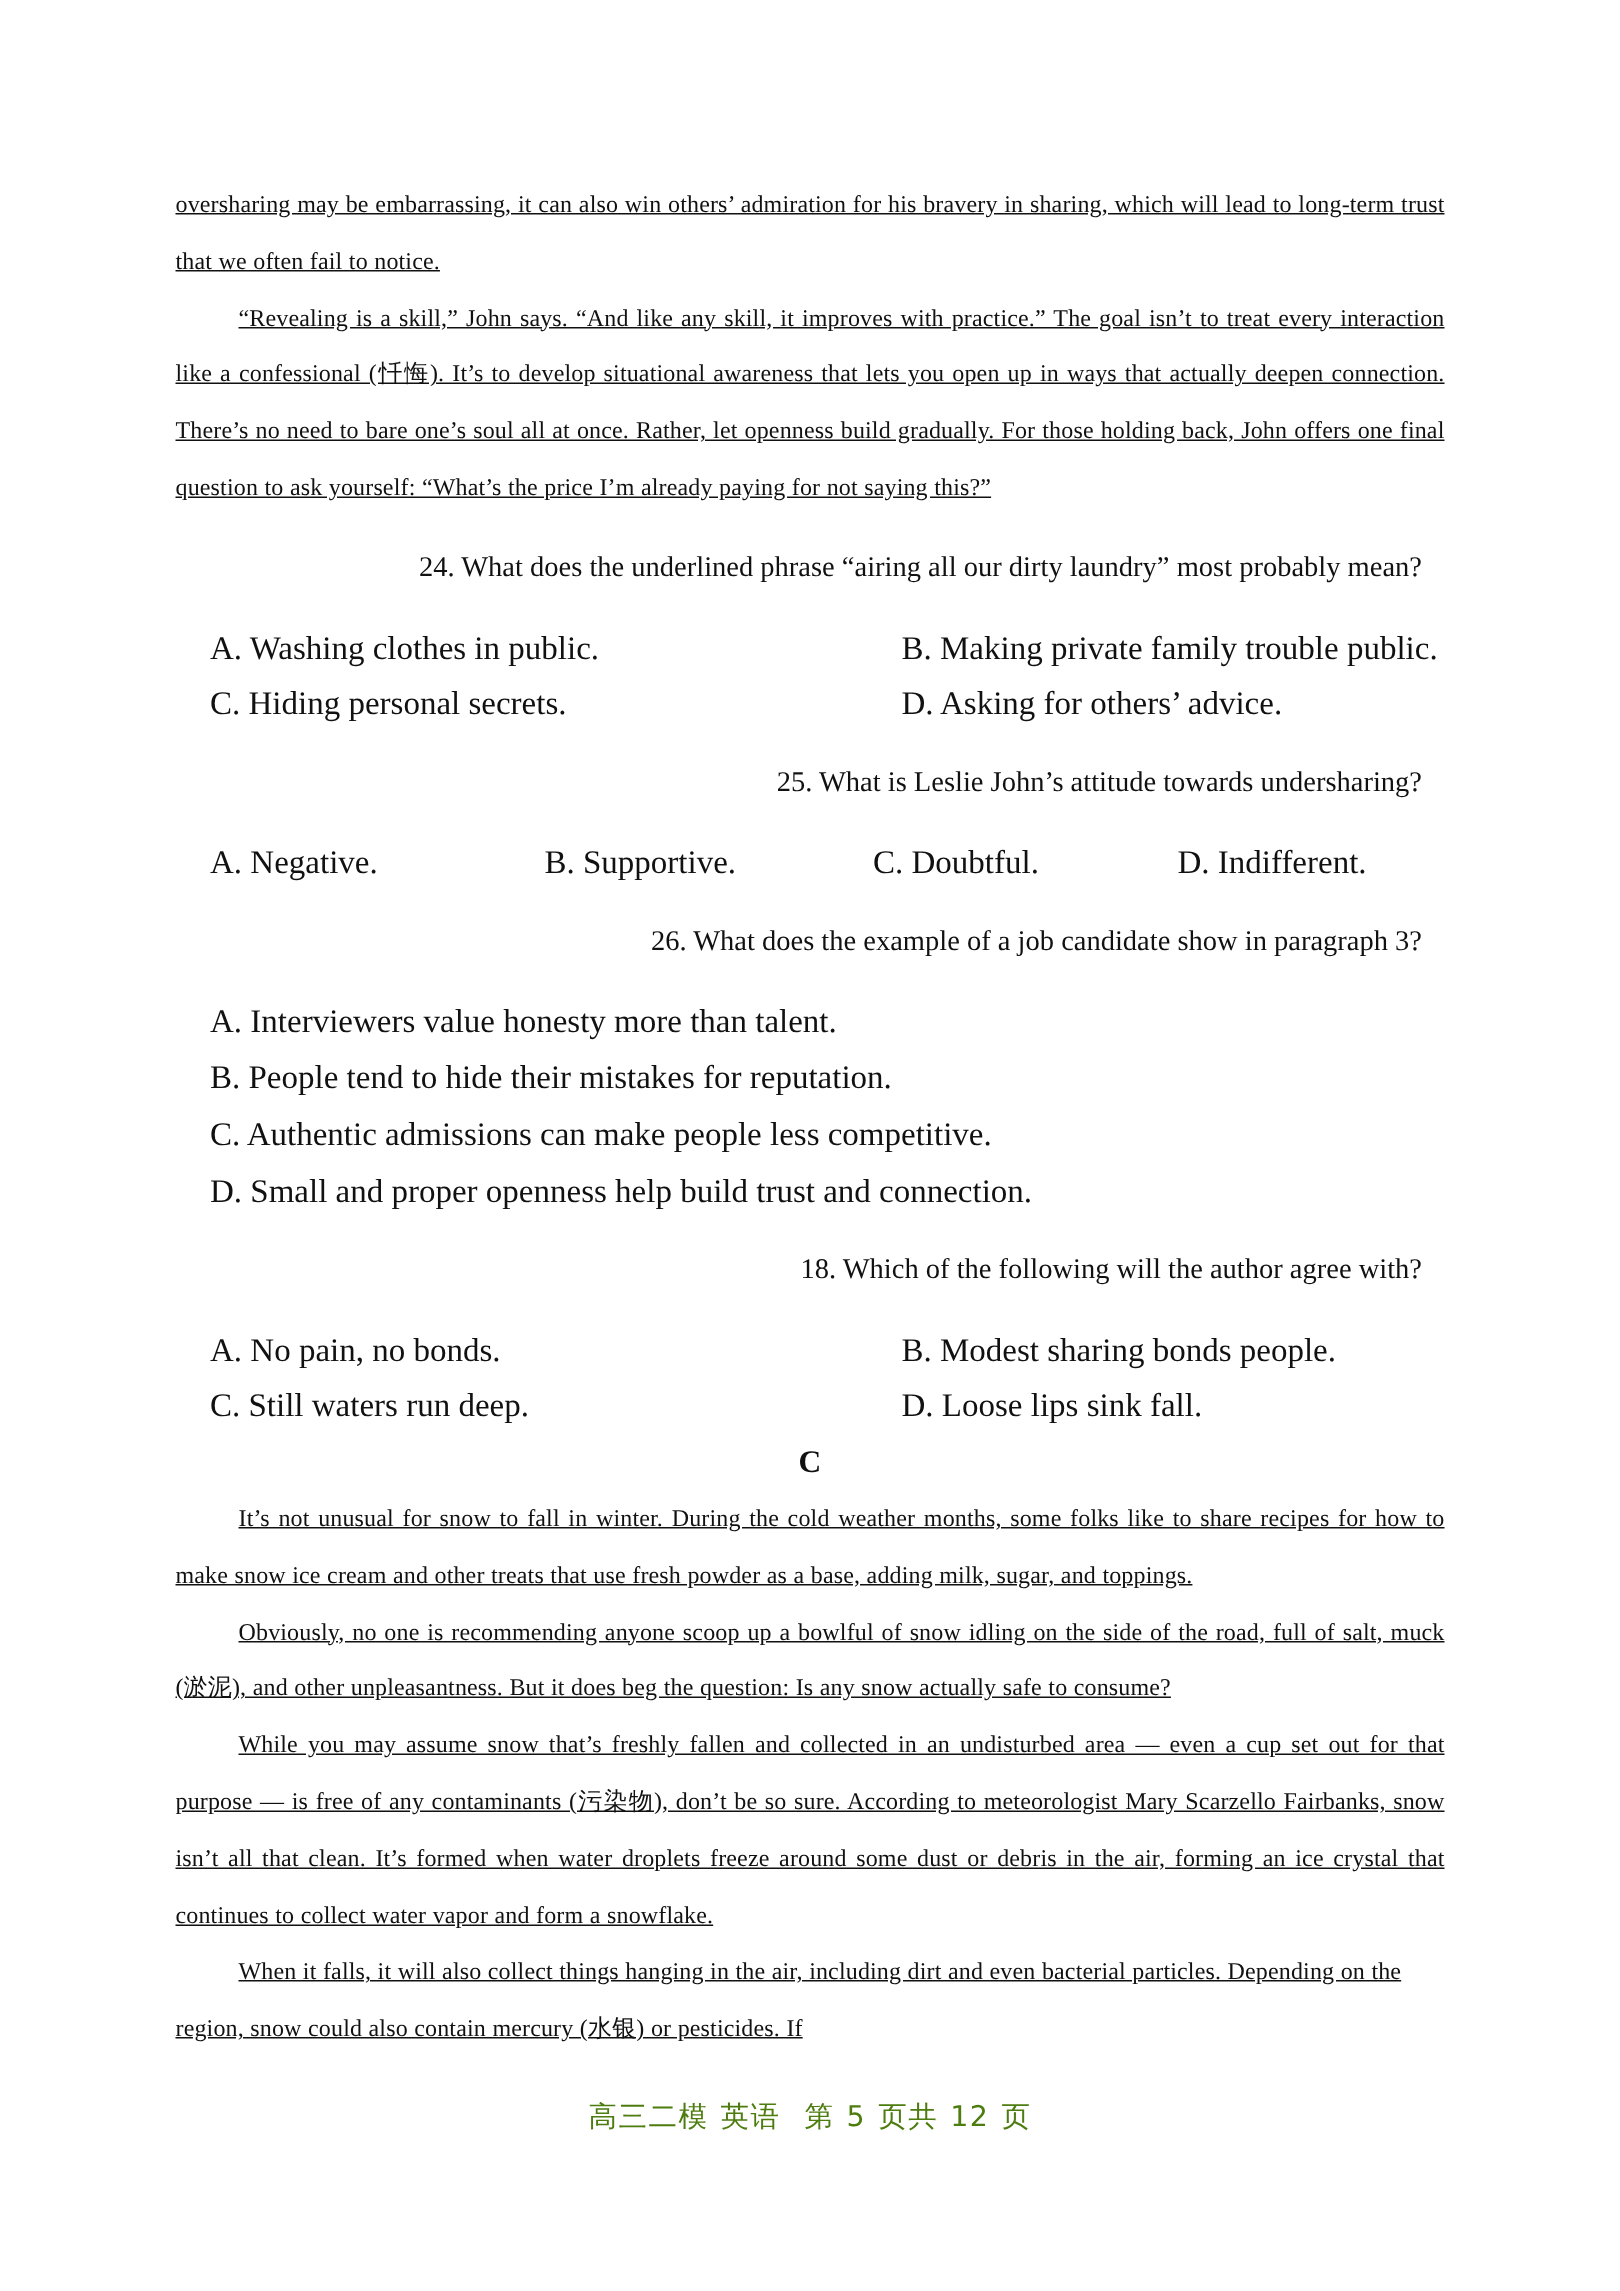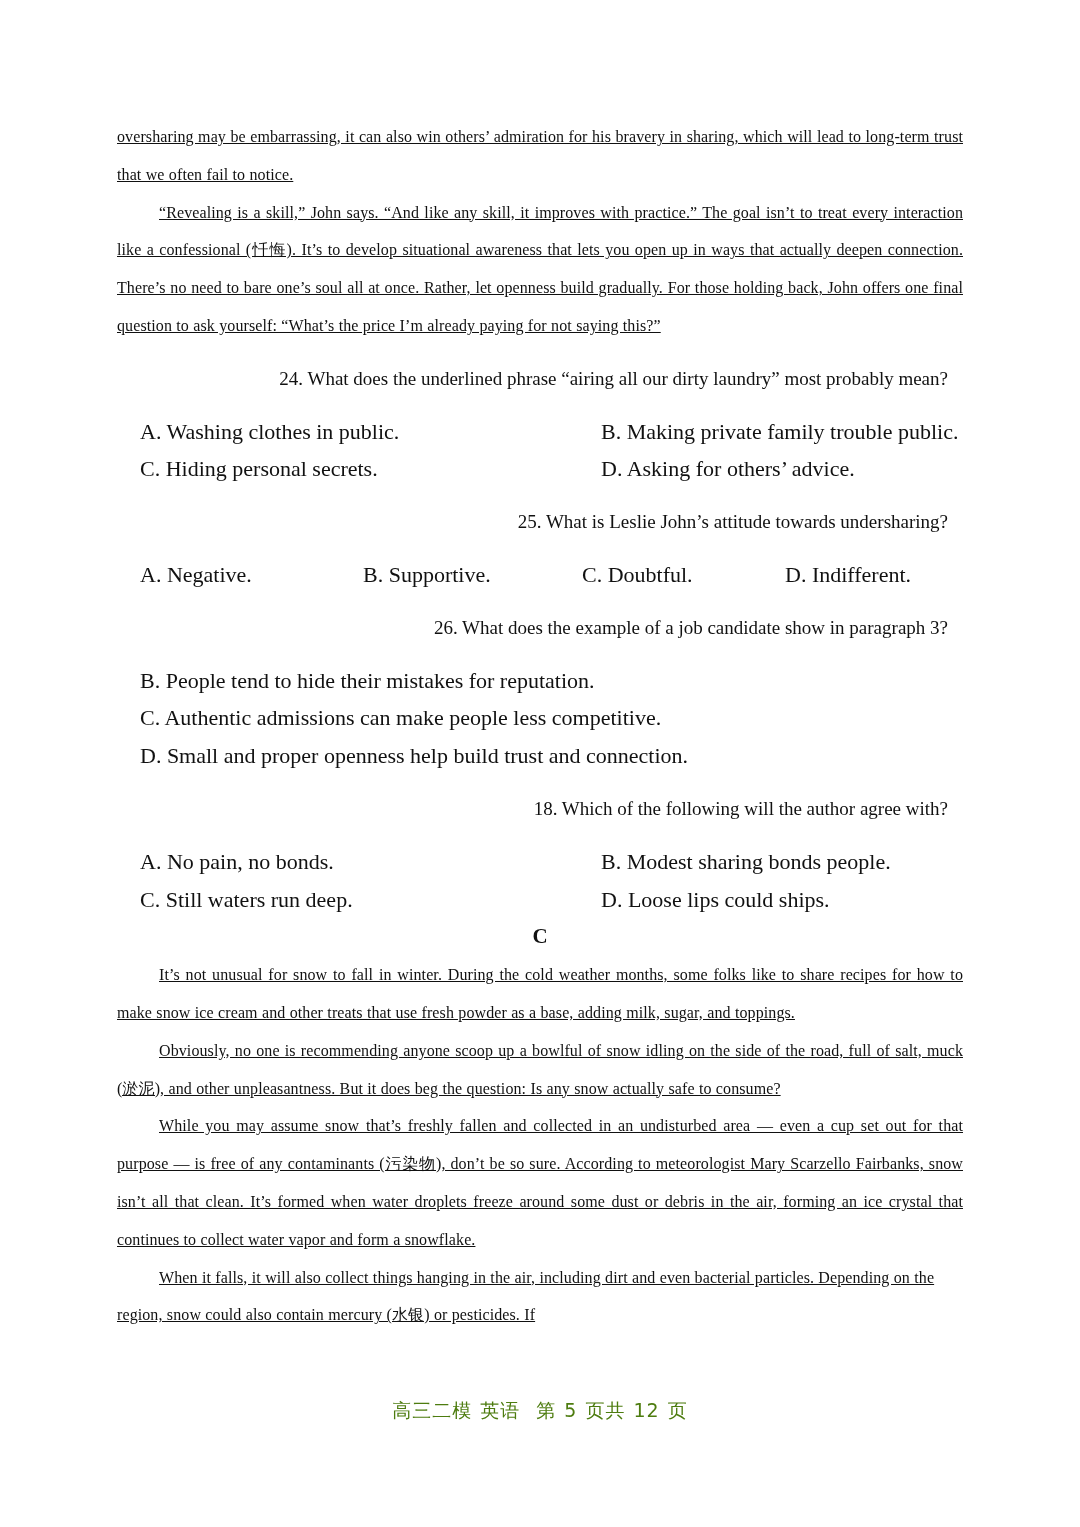--- a/index.html
+++ b/index.html
@@ -122,37 +122,40 @@
     <p class="question">25. What is Leslie John’s attitude towards undersharing?</p>
     <div class="opt-row four-col">
       <span class="opt opt-a">A. Negative.</span>
       <span class="opt opt-b">B. Supportive.</span>
       <span class="opt opt-c">C. Doubtful.</span>
       <span class="opt opt-d">D. Indifferent.</span>
     </div>
 
     <p class="question">26. What does the example of a job candidate show in paragraph 3?</p>
     <div class="opt-row one-col">
+      <span class="opt">A. Interviewers value honesty more than talent.</span>
+    </div>
+    <div class="opt-row one-col">
       <span class="opt">B. People tend to hide their mistakes for reputation.</span>
     </div>
     <div class="opt-row one-col">
       <span class="opt">C. Authentic admissions can make people less competitive.</span>
     </div>
     <div class="opt-row one-col">
       <span class="opt">D. Small and proper openness help build trust and connection.</span>
     </div>
 
     <p class="question">18. Which of the following will the author agree with?</p>
     <div class="opt-row two-col">
       <span class="opt">A. No pain, no bonds.</span>
       <span class="opt">B. Modest sharing bonds people.</span>
     </div>
     <div class="opt-row two-col">
       <span class="opt">C. Still waters run deep.</span>
-      <span class="opt">D. Loose lips could ships.</span>
+      <span class="opt">D. Loose lips sink fall.</span>
     </div>
 
     <p class="section-letter">C</p>
 
     <p class="para indent">It’s not unusual for snow to fall in winter. During the cold weather months, some folks like to share recipes for how to make snow ice cream and other treats that use fresh powder as a base, adding milk, sugar, and toppings.</p>
     <p class="para indent">Obviously, no one is recommending anyone scoop up a bowlful of snow idling on the side of the road, full of salt, muck (淤泥), and other unpleasantness. But it does beg the question: Is any snow actually safe to consume?</p>
     <p class="para indent">While you may assume snow that’s freshly fallen and collected in an undisturbed area — even a cup set out for that purpose — is free of any contaminants (污染物), don’t be so sure. According to meteorologist Mary Scarzello Fairbanks, snow isn’t all that clean. It’s formed when water droplets freeze around some dust or debris in the air, forming an ice crystal that continues to collect water vapor and form a snowflake.</p>
     <p class="para indent last-left">When it falls, it will also collect things hanging in the air, including dirt and even bacterial particles. Depending on the region, snow could also contain mercury (水银) or pesticides. If</p>
 
   </div>

